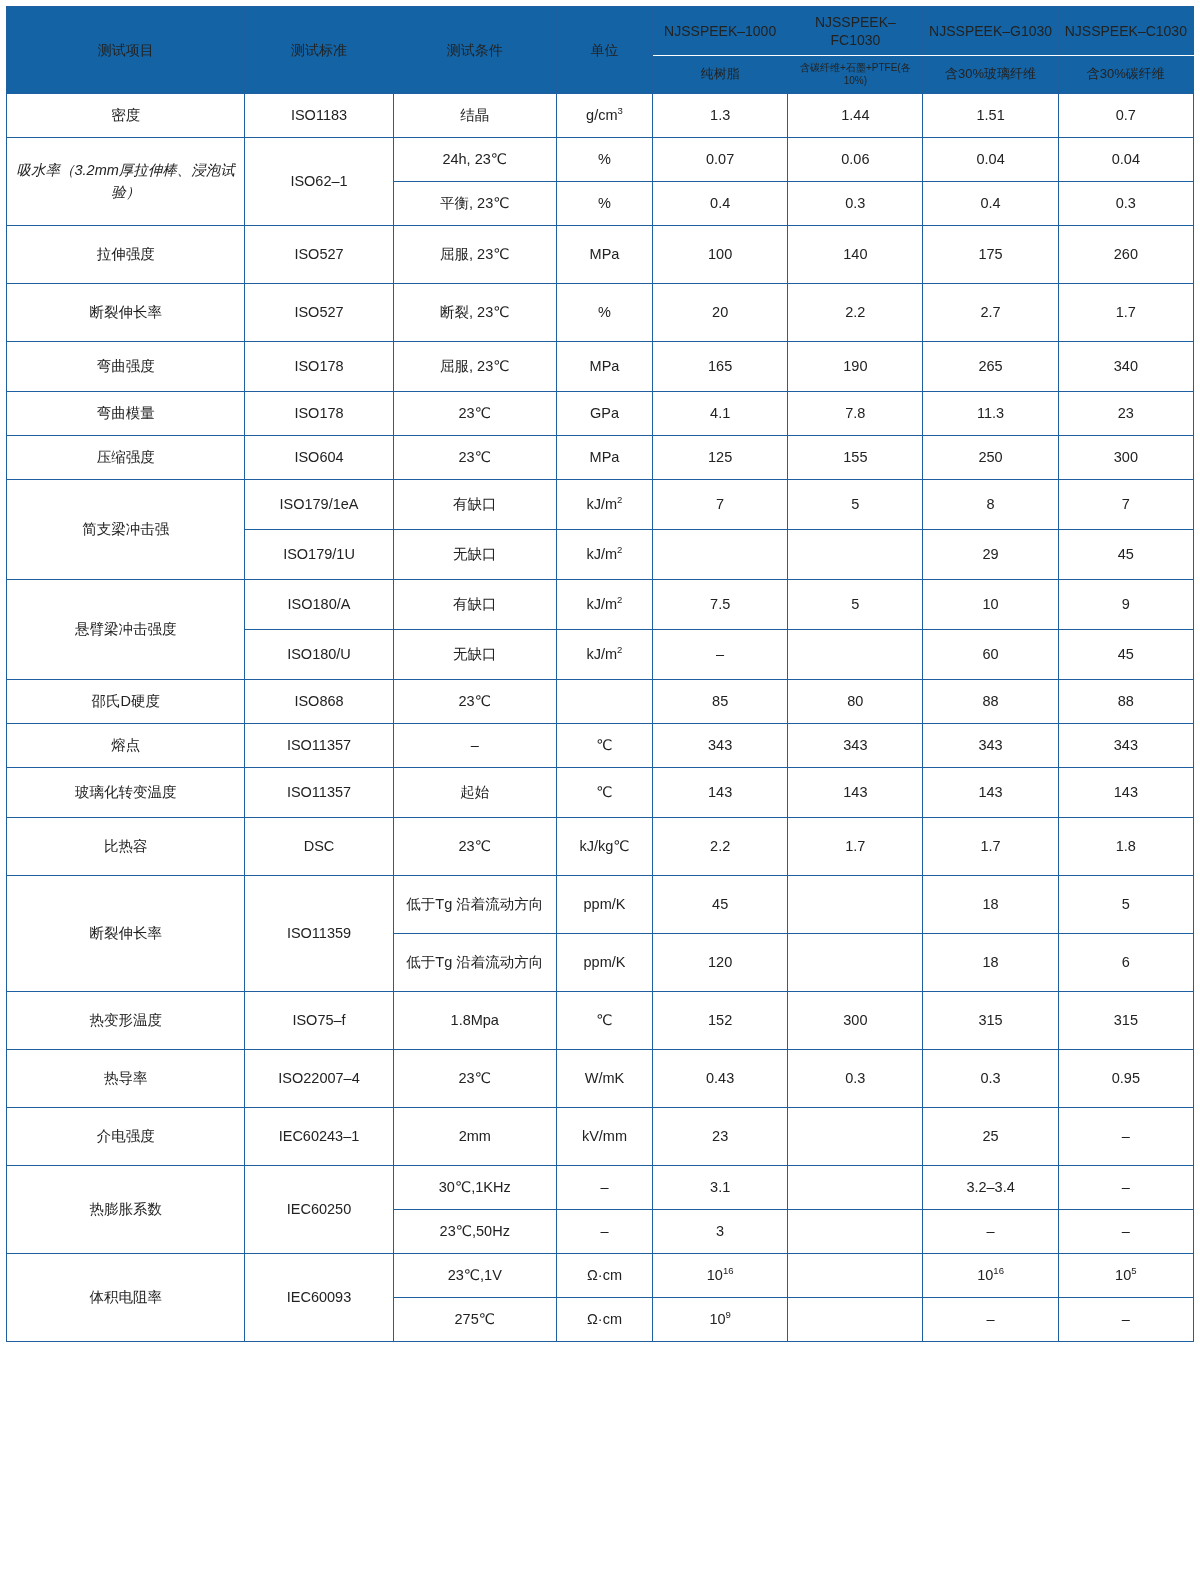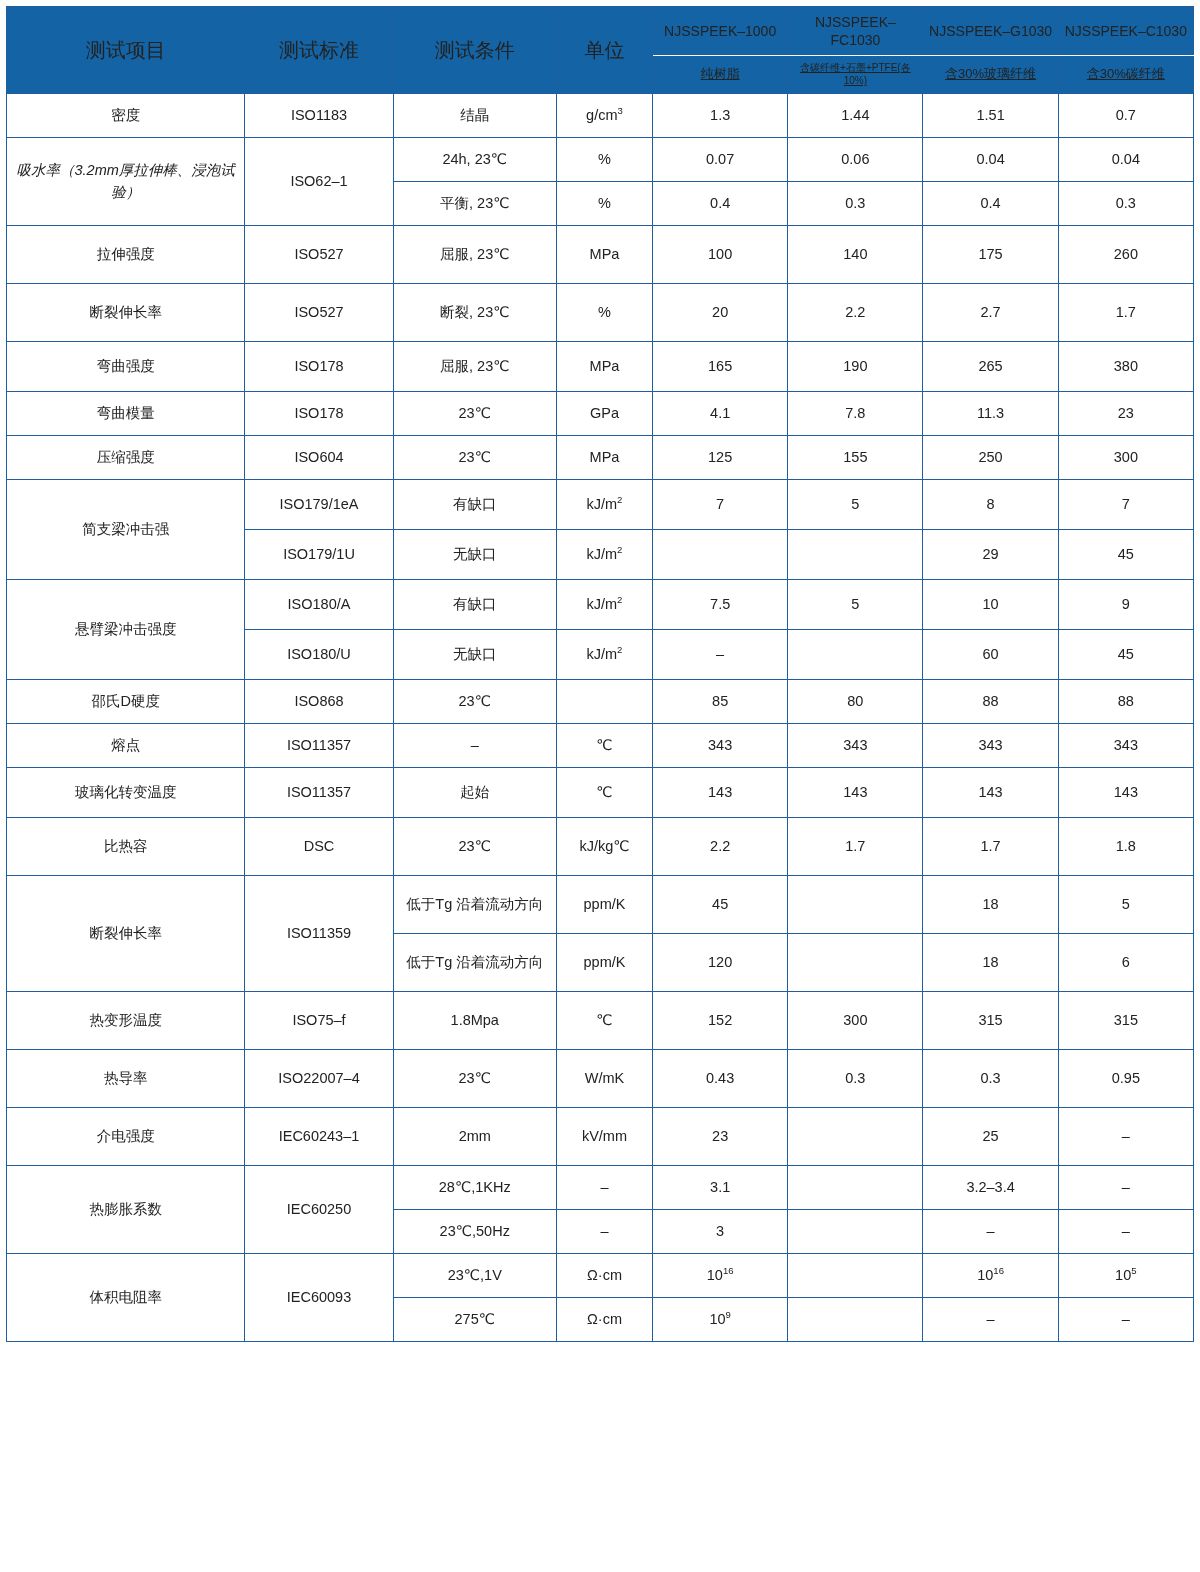--- a/index.html
+++ b/index.html
@@ -40,28 +40,27 @@
   thead th.prod-top {
     font-size: 14px;
     line-height: 1.3;
     padding: 6px 2px;
     border-bottom: 1px solid #ffffff;
   }
   thead th.prod-sub {
     font-size: 13px;
     line-height: 1.3;
     padding: 6px 2px;
-    text-decoration: underline;
   }
   thead th.prod-sub.small {
     font-size: 10px;
     line-height: 1.25;
   }
   thead th.main-head {
-    font-size: 20px;
+    font-size: 14px;
     padding: 5px 4px;
   }
   col.c-item { width: 238px; }
   col.c-std  { width: 148px; }
   col.c-cond { width: 163px; }
   col.c-unit { width: 96px; }
   col.c-val  { width: 135px; }
   td.item-cell {
     font-size: 15px;
     padding: 8px 10px;
@@ -159,21 +158,21 @@
           <td>1.7</td>
         </tr>
         <tr class="tall-2">
           <td class="item-cell">弯曲强度</td>
           <td>ISO178</td>
           <td>屈服, 23℃</td>
           <td>MPa</td>
           <td>165</td>
           <td>190</td>
           <td>265</td>
-          <td>380</td>
+          <td>340</td>
         </tr>
         <tr class="tall-1">
           <td class="item-cell">弯曲模量</td>
           <td>ISO178</td>
           <td>23℃</td>
           <td>GPa</td>
           <td>4.1</td>
           <td>7.8</td>
           <td>11.3</td>
           <td>23</td>
@@ -310,21 +309,21 @@
           <td>2mm</td>
           <td>kV/mm</td>
           <td>23</td>
           <td></td>
           <td>25</td>
           <td>–</td>
         </tr>
         <tr class="tall-1">
           <td class="item-cell" rowspan="2">热膨胀系数</td>
           <td rowspan="2">IEC60250</td>
-          <td>28℃,1KHz</td>
+          <td>30℃,1KHz</td>
           <td>–</td>
           <td>3.1</td>
           <td></td>
           <td>3.2–3.4</td>
           <td>–</td>
         </tr>
         <tr class="tall-1">
           <td>23℃,50Hz</td>
           <td>–</td>
           <td>3</td>

